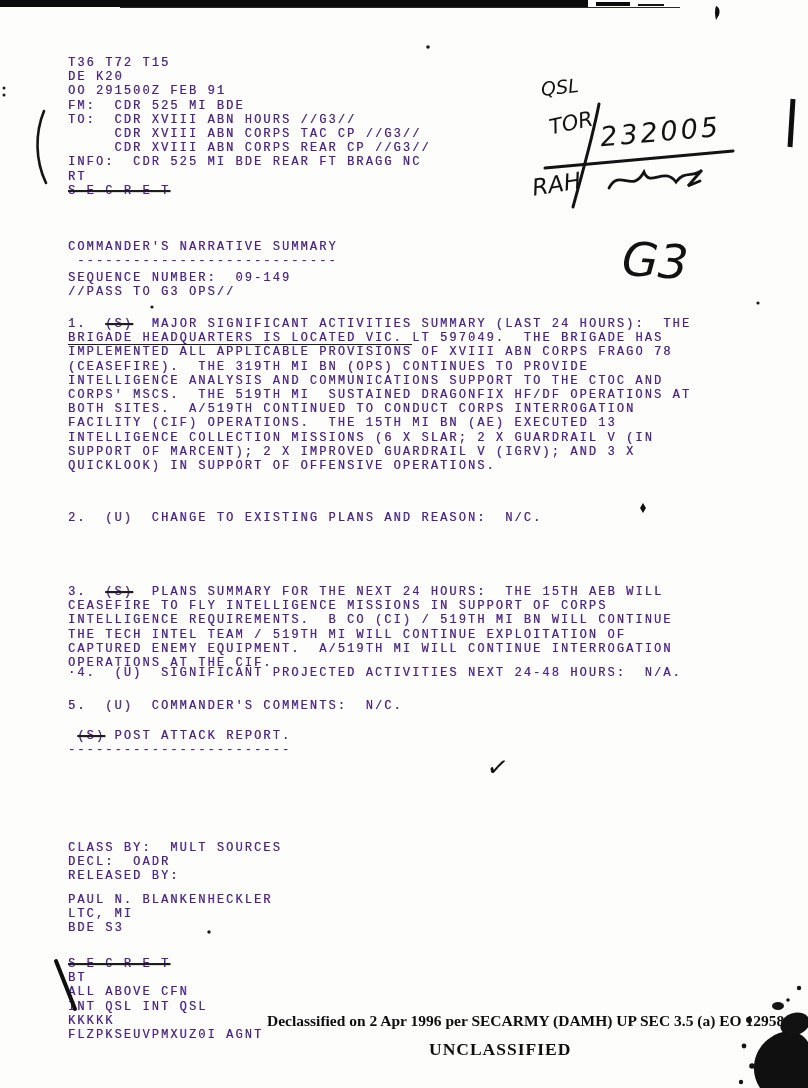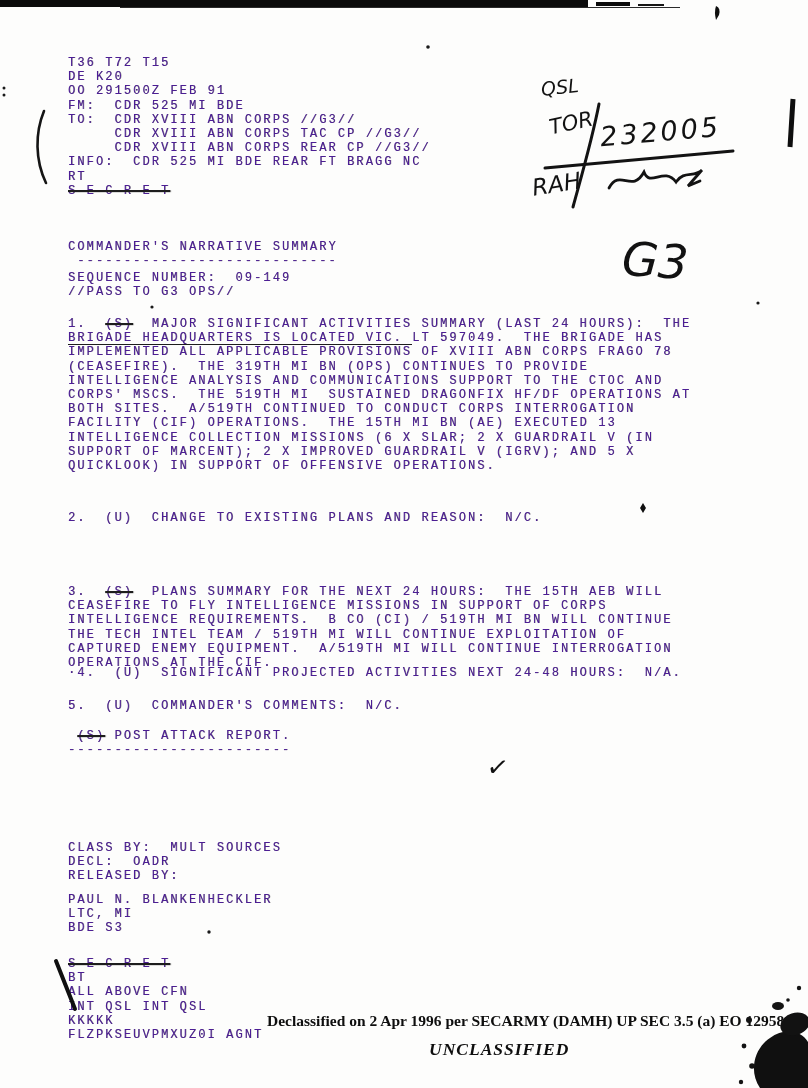--- a/index.html
+++ b/index.html
@@ -22,41 +22,41 @@
   .hand{position:absolute;font-family:"DejaVu Sans",sans-serif;font-style:italic;color:#121212;white-space:nowrap;}
   #hand-qsl{left:541px;top:76px;font-size:19px;transform:rotate(-6deg);}
   #hand-tor{left:549px;top:111px;font-size:21px;transform:rotate(-12deg);}
   #hand-tor-number{left:600px;top:116px;font-size:27px;letter-spacing:3px;transform:rotate(-5deg);}
   #hand-rah{left:532px;top:171px;font-size:23px;transform:rotate(-9deg);}
   #hand-g3{left:622px;top:233px;font-size:47px;transform:rotate(4deg);}
   #hand-check{left:487px;top:752px;font-size:26px;font-weight:bold;font-style:normal;transform:rotate(8deg);}
   
   .stamp{position:absolute;font-family:"Liberation Serif","DejaVu Serif",serif;font-weight:bold;color:#0e0e0e;white-space:nowrap;}
   #stamp-declassified{left:267px;top:1012px;font-size:15.5px;}
-  #stamp-unclassified{left:429px;top:1039px;font-size:17.5px;letter-spacing:1px;font-style:italic;}
+  #stamp-unclassified{left:429px;top:1039px;font-size:17.5px;letter-spacing:1px;}
   
   #ink-overlay{position:absolute;left:0;top:0;pointer-events:none;}
 </style>
 </head>
 <body>
 
 <div id="page">
 
   <div class="band-main"></div>
   <div class="band-dash1"></div>
   <div class="band-dash2"></div>
   <div class="band-thin"></div>
 
   <div id="text-layer">
       <div class="block" style="top: 56px;">
         <div class="tline"><span>T36 T72 T15</span></div>
         <div class="tline"><span>DE K20</span></div>
         <div class="tline"><span>OO 291500Z FEB 91</span></div>
         <div class="tline"><span>FM:  CDR 525 MI BDE</span></div>
-        <div class="tline"><span>TO:  CDR XVIII ABN CORPS //G3//</span></div>
+        <div class="tline"><span>TO:  CDR XVIII ABN HOURS //G3//</span></div>
         <div class="tline"><span>     CDR XVIII ABN CORPS TAC CP //G3//</span></div>
         <div class="tline"><span>     CDR XVIII ABN CORPS REAR CP //G3//</span></div>
         <div class="tline"><span>INFO:  CDR 525 MI BDE REAR FT BRAGG NC</span></div>
         <div class="tline"><span>RT</span></div>
         <div class="tline"><span class="seg-x">S E C R E T</span></div>
       </div>
       <div class="block" style="top: 240px; text-align: right;">
         <div class="tline"><span>COMMANDER'S NARRATIVE SUMMARY</span></div>
         <div class="tline"><span>----------------------------</span></div>
       </div>
@@ -67,21 +67,21 @@
       <div class="block" style="top: 317px;">
         <div class="tline"><span>1.  </span><span class="seg-x">(S)</span><span>  MAJOR SIGNIFICANT ACTIVITIES SUMMARY (LAST 24 HOURS):  THE</span></div>
         <div class="tline"><span>BRIGADE HEADQUARTERS IS LOCATED </span><span class="seg-u">VIC. LT 597049.</span><span>  THE BRIGADE HAS</span></div>
         <div class="tline"><span class="seg-o">IMPLEMENTED ALL APPLICABLE PROVISIONS</span><span> OF XVIII ABN CORPS FRAGO 78</span></div>
         <div class="tline"><span>(CEASEFIRE).  THE 319TH MI BN (OPS) CONTINUES TO PROVIDE</span></div>
         <div class="tline"><span>INTELLIGENCE ANALYSIS AND COMMUNICATIONS SUPPORT TO THE CTOC AND</span></div>
         <div class="tline"><span>CORPS' MSCS.  THE 519TH MI  SUSTAINED DRAGONFIX HF/DF OPERATIONS AT</span></div>
         <div class="tline"><span>BOTH SITES.  A/519TH CONTINUED TO CONDUCT CORPS INTERROGATION</span></div>
         <div class="tline"><span>FACILITY (CIF) OPERATIONS.  THE 15TH MI BN (AE) EXECUTED 13</span></div>
         <div class="tline"><span>INTELLIGENCE COLLECTION MISSIONS (6 X SLAR; 2 X GUARDRAIL V (IN</span></div>
-        <div class="tline"><span>SUPPORT OF MARCENT); 2 X IMPROVED GUARDRAIL V (IGRV); AND 5 X</span></div>
+        <div class="tline"><span>SUPPORT OF MARCENT); 2 X IMPROVED GUARDRAIL V (IGRV); AND 3 X</span></div>
         <div class="tline"><span>QUICKLOOK) IN SUPPORT OF OFFENSIVE OPERATIONS.</span></div>
       </div>
       <div class="block" style="top: 511px;">
         <div class="tline"><span>2.  (U)  CHANGE TO EXISTING PLANS AND REASON:  N/C.</span></div>
       </div>
       <div class="block" style="top: 539px; margin-top: 46px;">
         <div class="tline"><span>3.  </span><span class="seg-x">(S)</span><span>  PLANS SUMMARY FOR THE NEXT 24 HOURS:  THE 15TH AEB WILL</span></div>
         <div class="tline"><span>CEASEFIRE TO FLY INTELLIGENCE MISSIONS IN SUPPORT OF CORPS</span></div>
         <div class="tline"><span>INTELLIGENCE REQUIREMENTS.  B CO (CI) / 519TH MI BN WILL CONTINUE</span></div>
         <div class="tline"><span>THE TECH INTEL TEAM / 519TH MI WILL CONTINUE EXPLOITATION OF</span></div>

